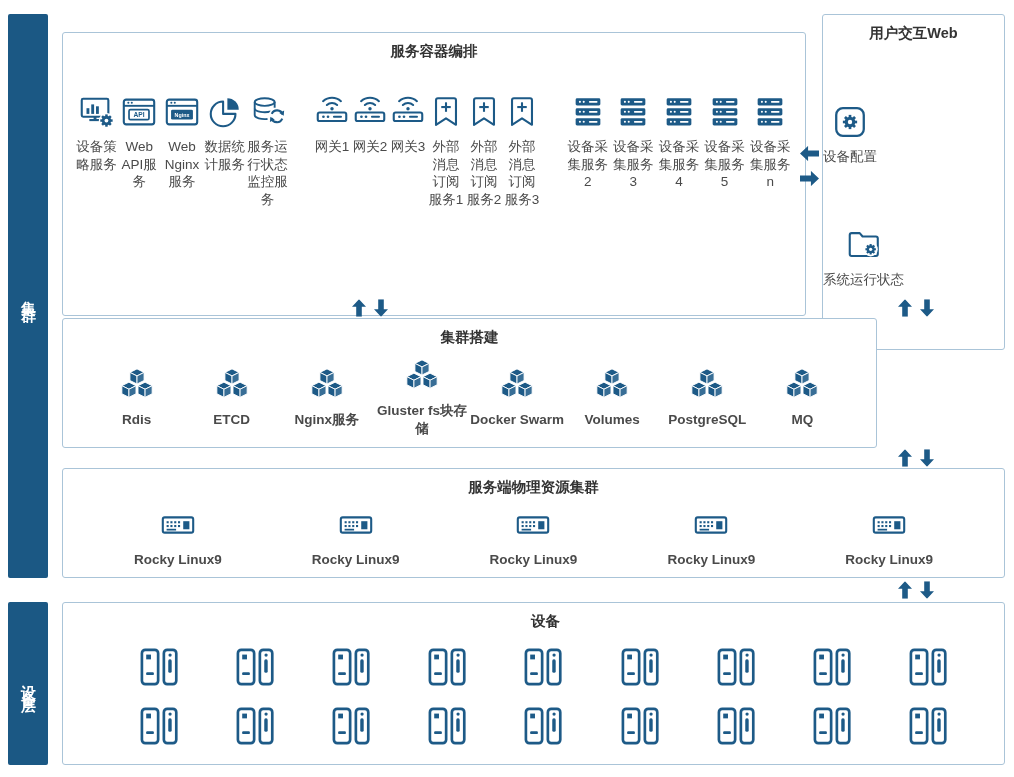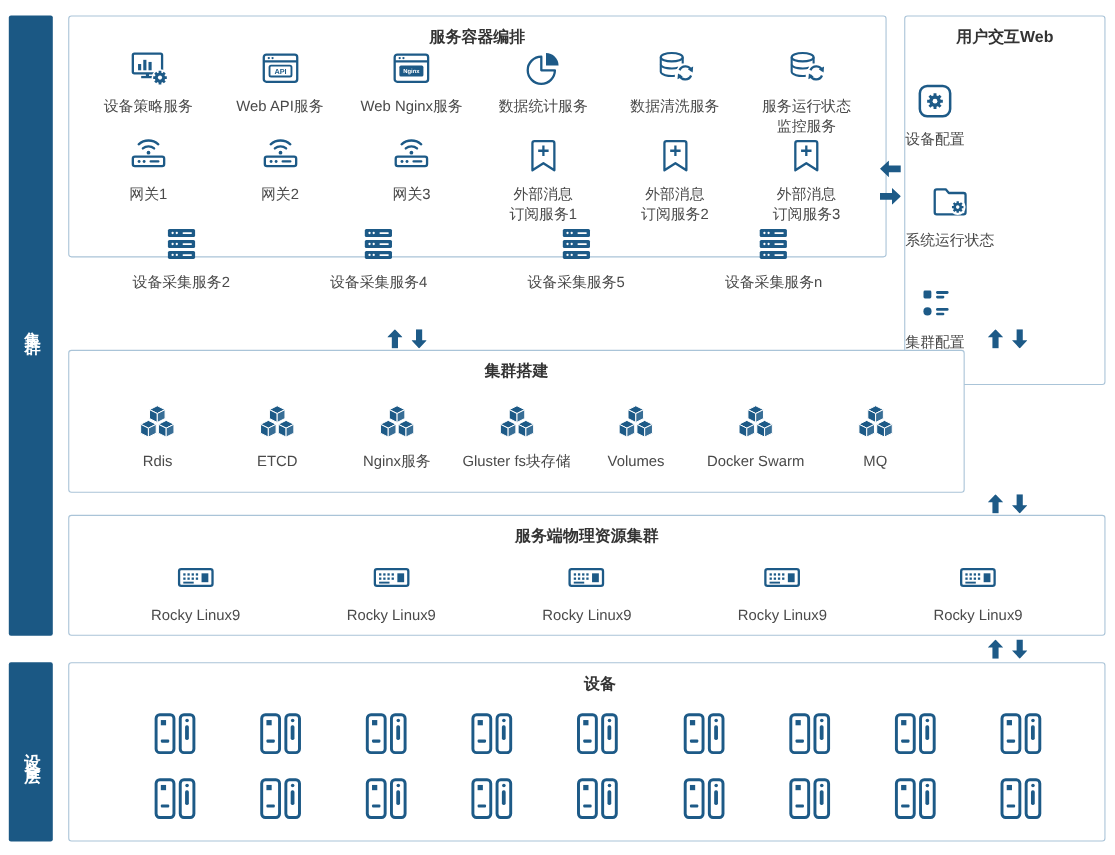--- a/index.html
+++ b/index.html
@@ -5,29 +5,29 @@
   *{margin:0;padding:0;box-sizing:border-box}
   html,body{width:1014px;height:777px;background:#fff;font-family:"Liberation Sans",sans-serif;}
   .stage{position:absolute;left:0;top:0;width:1014px;height:777px;background:#fff;overflow:hidden;color:#1d5a87;}
   .vbar{position:absolute;background:#1b5884;color:#fff;border-radius:2px;
         display:flex;align-items:center;justify-content:center;
         writing-mode:vertical-rl;text-orientation:upright;
         font-size:15px;font-weight:bold;letter-spacing:7px;}
   .panel{position:absolute;border:1px solid #aac4d8;border-radius:3px;background:#fff;
          display:flex;flex-direction:column;}
   .panel-title{text-align:center;font-weight:bold;font-size:14.5px;color:#333;padding-top:9px;flex:0 0 auto;}
-  .rows{flex:1;display:flex;flex-direction:column;justify-content:flex-end;}
+  .rows{flex:1;display:flex;justify-content:flex-end;}
   .row{display:flex;padding:0 12px;align-items:flex-start;}
   .row .node{flex:1}
   .node{display:flex;flex-direction:column;align-items:center;}
   .icon{width:38px;height:38px;color:#1d5a87;display:block;}
   .icon svg{width:100%;height:100%;display:block;}
   .label{font-size:13.5px;color:#4a4a4a;text-align:center;white-space:pre-line;line-height:1.3;margin-top:7px;}
   .web-items{flex:1;display:flex;flex-direction:column;justify-content:space-evenly;align-items:flex-start;}
-  .hrow{flex:1;display:flex;align-items:center;padding:0 26px;}
+  .hrow{flex:1;display:flex;align-items:center;padding:0 26px;font-weight:bold;}
   .hrow .node{flex:1}
   .dev-grid{flex:1;display:grid;grid-template-columns:repeat(9,1fr);row-gap:12px;
             padding:12px 26px 14px 26px;justify-items:center;align-items:center;}
   .dev{width:46px;height:42px;color:#1d5a87;}
   .dev svg{width:100%;height:100%;display:block;}
   .arrpair{position:absolute;display:flex;gap:8px;color:#1d5a87;}
   .arrpair svg{width:14px;height:18px;display:block;}
   .a-down{transform:rotate(180deg);}
   .harr{position:absolute;color:#1d5a87;}
   .harr svg{width:19px;height:19px;display:block;}
@@ -207,21 +207,21 @@
     </defs>
   </svg>
 
   <div class="vbar" style="left:8px;top:14px;width:40px;height:564px;">
     <span>集群</span>
   </div>
   <div class="vbar" style="left:8px;top:602px;width:40px;height:163px;">
     <span>设备层</span>
   </div>
 
-  <div class="panel" style="left:62px;top:14px;width:744px;height:220px;">
+  <div class="panel" style="left:62px;top:32px;width:744px;height:284px;gap:32px;">
     <div class="panel-title">服务容器编排</div>
     <div class="rows">
       <div class="row">
         <div class="node">
           <span class="icon">
               <svg viewBox="0 0 40 40">
                 <use href="#ic-monitor-gear"></use>
               </svg>
             </span>
           <span class="label">设备策略服务</span>
@@ -249,28 +249,20 @@
               </svg>
             </span>
           <span class="label">数据统计服务</span>
         </div>
         <div class="node">
           <span class="icon">
               <svg viewBox="0 0 40 40">
                 <use href="#ic-db-sync"></use>
               </svg>
             </span>
-          <span class="label">数据清洗服务</span>
-        </div>
-        <div class="node">
-          <span class="icon">
-              <svg viewBox="0 0 40 40">
-                <use href="#ic-db-sync"></use>
-              </svg>
-            </span>
           <span class="label">服务运行状态
 监控服务</span>
         </div>
       </div>
       <div class="row">
         <div class="node">
           <span class="icon">
               <svg viewBox="0 0 40 40">
                 <use href="#ic-router"></use>
               </svg>
@@ -322,20 +314,28 @@
         </div>
       </div>
       <div class="row">
         <div class="node">
           <span class="icon">
               <svg viewBox="0 0 40 40">
                 <use href="#ic-server"></use>
               </svg>
             </span>
           <span class="label">设备采集服务2</span>
+        </div>
+        <div class="node">
+          <span class="icon">
+              <svg viewBox="0 0 40 40">
+                <use href="#ic-server"></use>
+              </svg>
+            </span>
+          <span class="label">设备采集服务3</span>
         </div>
         <div class="node">
           <span class="icon">
               <svg viewBox="0 0 40 40">
                 <use href="#ic-server"></use>
               </svg>
             </span>
           <span class="label">设备采集服务4</span>
         </div>
         <div class="node">
@@ -370,28 +370,20 @@
         <span class="label">设备配置</span>
       </div>
       <div class="node">
         <span class="icon">
             <svg viewBox="0 0 40 40">
               <use href="#ic-folder-gear"></use>
             </svg>
           </span>
         <span class="label">系统运行状态</span>
       </div>
-      <div class="node">
-        <span class="icon">
-            <svg viewBox="0 0 40 40">
-              <use href="#ic-cluster-config"></use>
-            </svg>
-          </span>
-        <span class="label">集群配置</span>
-      </div>
     </div>
   </div>
 
   <div class="panel" style="left:62px;top:318px;width:815px;height:130px;">
     <div class="panel-title">集群搭建</div>
     <div class="hrow">
       <div class="node">
         <span class="icon">
             <svg viewBox="0 0 40 40">
               <use href="#ic-cubes"></use>
@@ -422,29 +414,37 @@
             </svg>
           </span>
         <span class="label">Gluster fs块存储</span>
       </div>
       <div class="node">
         <span class="icon">
             <svg viewBox="0 0 40 40">
               <use href="#ic-cubes"></use>
             </svg>
           </span>
+        <span class="label">Docker Swarm</span>
+      </div>
+      <div class="node">
+        <span class="icon">
+            <svg viewBox="0 0 40 40">
+              <use href="#ic-cubes"></use>
+            </svg>
+          </span>
         <span class="label">Volumes</span>
       </div>
       <div class="node">
         <span class="icon">
             <svg viewBox="0 0 40 40">
               <use href="#ic-cubes"></use>
             </svg>
           </span>
-        <span class="label">Docker Swarm</span>
+        <span class="label">PostgreSQL</span>
       </div>
       <div class="node">
         <span class="icon">
             <svg viewBox="0 0 40 40">
               <use href="#ic-cubes"></use>
             </svg>
           </span>
         <span class="label">MQ</span>
       </div>
     </div>

